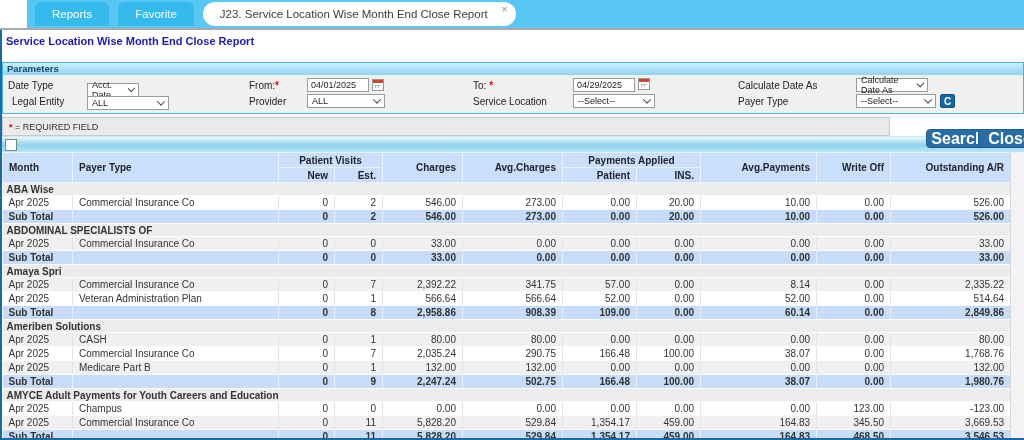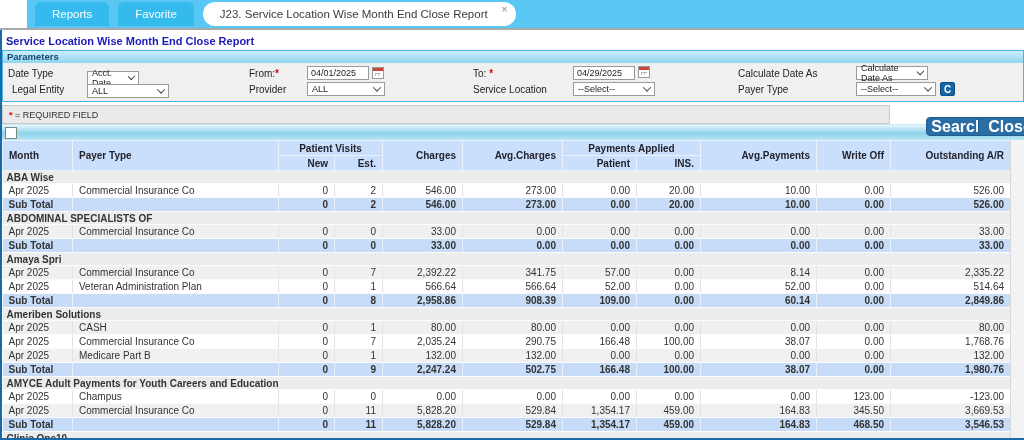--- a/index.html
+++ b/index.html
@@ -12,21 +12,21 @@
     font-size:11.5px; display:flex; align-items:center; justify-content:center;
     padding:0 17px; margin-right:9px; cursor:pointer; }
   .tab.active { background:#fff; color:#3c3c3c; padding-right:28px; position:relative;border-radius:12px; }
   .tab-close { position:absolute; top:2px; right:8px; color:#8f8f8f; font-size:11px; line-height:11px; cursor:pointer; }
   .tabline { height:2px; background:#a9a9a9; }
 
   
   .panel { height:410px; border-left:2px solid #1a6aa6; border-bottom:2px solid #1a6aa6;
     background:#fff; overflow:hidden; position:relative; }
 
-  .title-row { padding:5px 0 2px 4px; font-size:11px; font-weight:bold; color:#1c1ab8; height:20px; }
+  .title-row { padding:5px 0 2px 4px; font-size:11px; font-weight:bold; color:#1c1ab8; height:32px; }
 
   
   .params { border:1px solid #43b4e4; }
   .params-header { height:12px; background:linear-gradient(#cdeefb,#8fd5f0); font-size:9.5px;
     font-weight:bold; color:#15496f; padding:1px 4px; line-height:10px; }
   .params-body { background:#f0f0f0; padding:2px 2px 4px 2px; }
   .prow { display:flex; align-items:center; height:16px; }
   .fld-label { font-size:10px; color:#222; }
   .lab1 { width:82px; padding-left:3px; } .lab1b { padding-left:7px; }
   .ctl1 { width:162px; }

